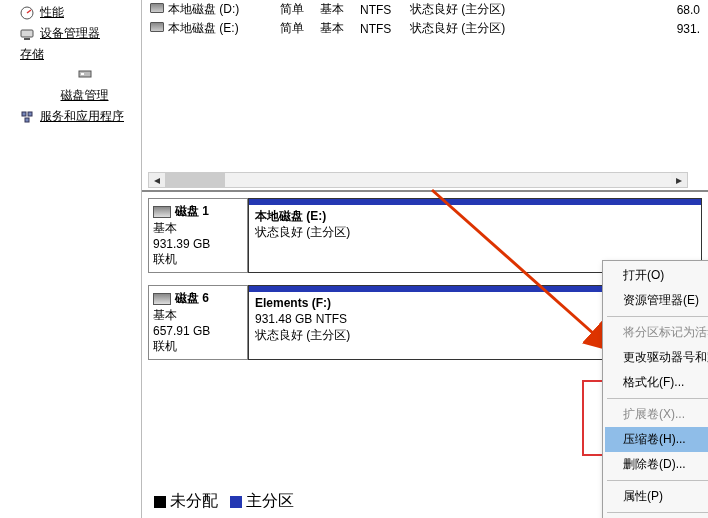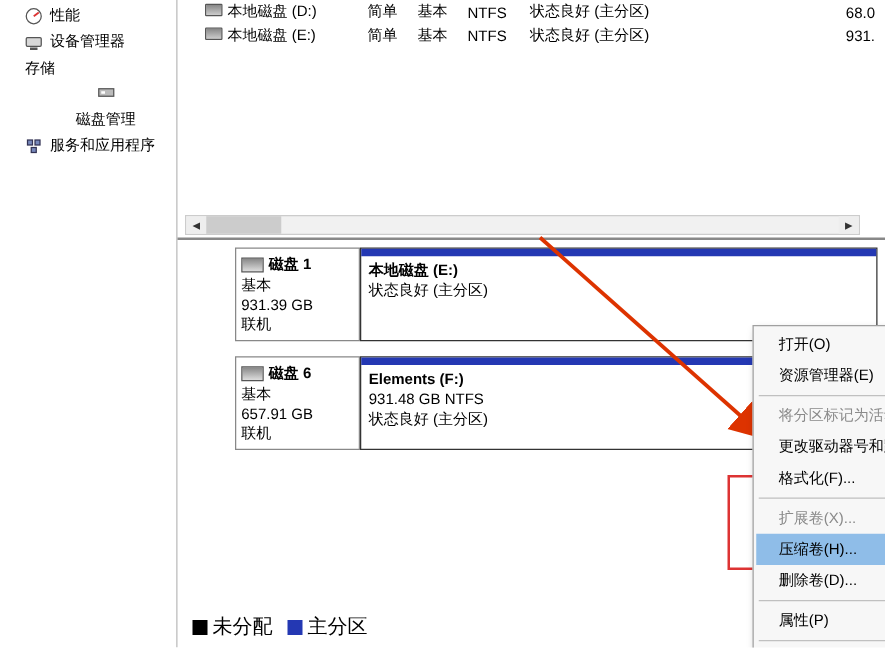--- a/index.html
+++ b/index.html
@@ -1,32 +1,32 @@
 <!DOCTYPE html>
 <html><head>
 <meta charset="utf-8">
 <style>
   * { box-sizing: border-box; margin: 0; padding: 0; }
   body { font-family: "Microsoft YaHei", "Segoe UI", Tahoma, sans-serif; font-size: 12px; background: #fff; width: 708px; height: 518px; overflow: hidden; }
   .root { display: flex; width: 708px; height: 518px; }
   .sidebar { width: 160px; border-right: 1px solid #bbb; background: #fff; padding: 2px 0; }
-  .sidebar .item { display: flex; align-items: center; padding: 2px 6px 2px 20px; gap: 6px; color: #000; cursor: default; }
+  .sidebar .item { display: flex; align-items: center; padding: 2px 6px 2px 20px; gap: 6px; color: #000; cursor: default; text-decoration: underline; }
   .sidebar .item.sub { padding-left: 34px; flex-direction: column; }
   .sidebar .item.group { padding-left: 20px; }
   .icon-sm { width: 14px; height: 14px; display: inline-block; flex: 0 0 14px; }
   .main { flex: 1; display: flex; flex-direction: column; position: relative; }
   .table-area { height: 190px; overflow: hidden; position: relative; }
   .vol-row { display: grid; grid-template-columns: 130px 40px 40px 50px 170px 120px; padding: 1px 8px; align-items: center; }
-  .vol-row .cell { white-space: nowrap; margin-left: 14px; }
+  .vol-row .cell { white-space: nowrap; }
   .vol-row .icon-disk { width: 14px; height: 10px; display: inline-block; margin-right: 4px; background: linear-gradient(#888,#ccc); border: 1px solid #555; border-radius: 1px; }
   .h-scroll { position: absolute; left: 6px; right: 20px; bottom: 2px; height: 16px; background: #f1f1f1; border: 1px solid #ccc; display: flex; align-items: center; }
   .h-scroll .arrow { width: 16px; height: 100%; display: flex; align-items: center; justify-content: center; background: #eee; color: #333; }
   .h-scroll .thumb { width: 60px; height: 100%; background: #ccc; margin-left: 0; }
   .disk-area { border-top: 2px solid #888; flex: 1; padding: 6px; position: relative; display: flex; flex-direction: column; gap: 12px; }
-  .disk-block { display: flex; margin-left: 40px; }
+  .disk-block { display: flex; }
   .disk-header { width: 100px; border: 1px solid #888; padding: 4px; background: #fff; }
   .disk-header .title-row { display: flex; align-items: center; gap: 4px; font-weight: bold; }
   .disk-header .icon-disk2 { width: 18px; height: 12px; background: linear-gradient(#888,#ddd); border: 1px solid #555; display: inline-block; }
   .disk-partition { flex: 1; border: 1px solid #333; position: relative; background: #fff; }
   .partition-top { height: 6px; background: #2438b3; }
   .partition-body { padding: 3px 6px; font-size: 12px; line-height: 16px; }
   .legend { position: absolute; left: 12px; bottom: 6px; display: flex; align-items: center; gap: 12px; font-size: 16px; }
   .legend .sw { width: 12px; height: 12px; display: inline-block; vertical-align: middle; margin-right: 4px; }
   .legend .sw.black { background: #000; }
   .legend .sw.blue { background: #2438b3; }

